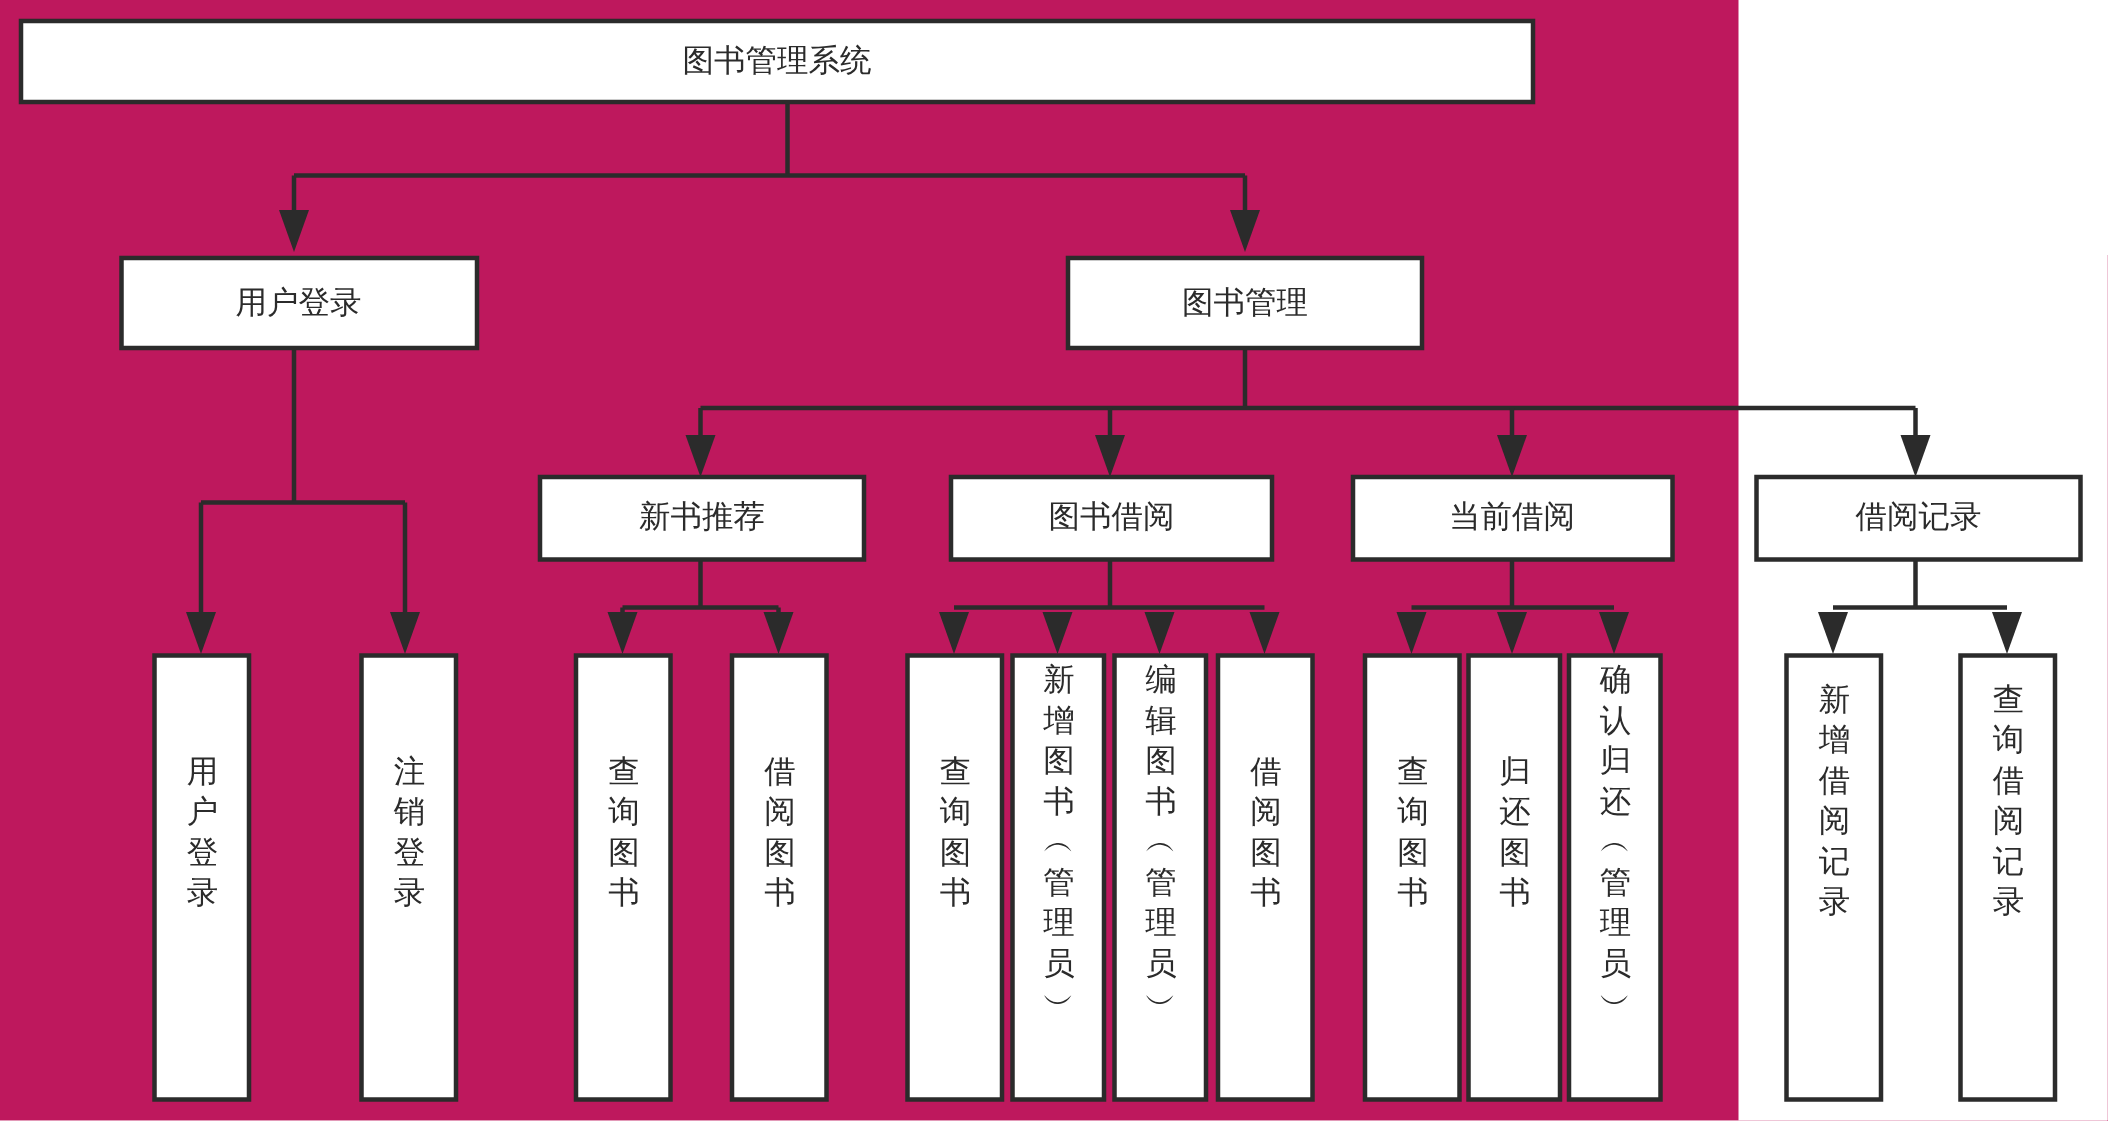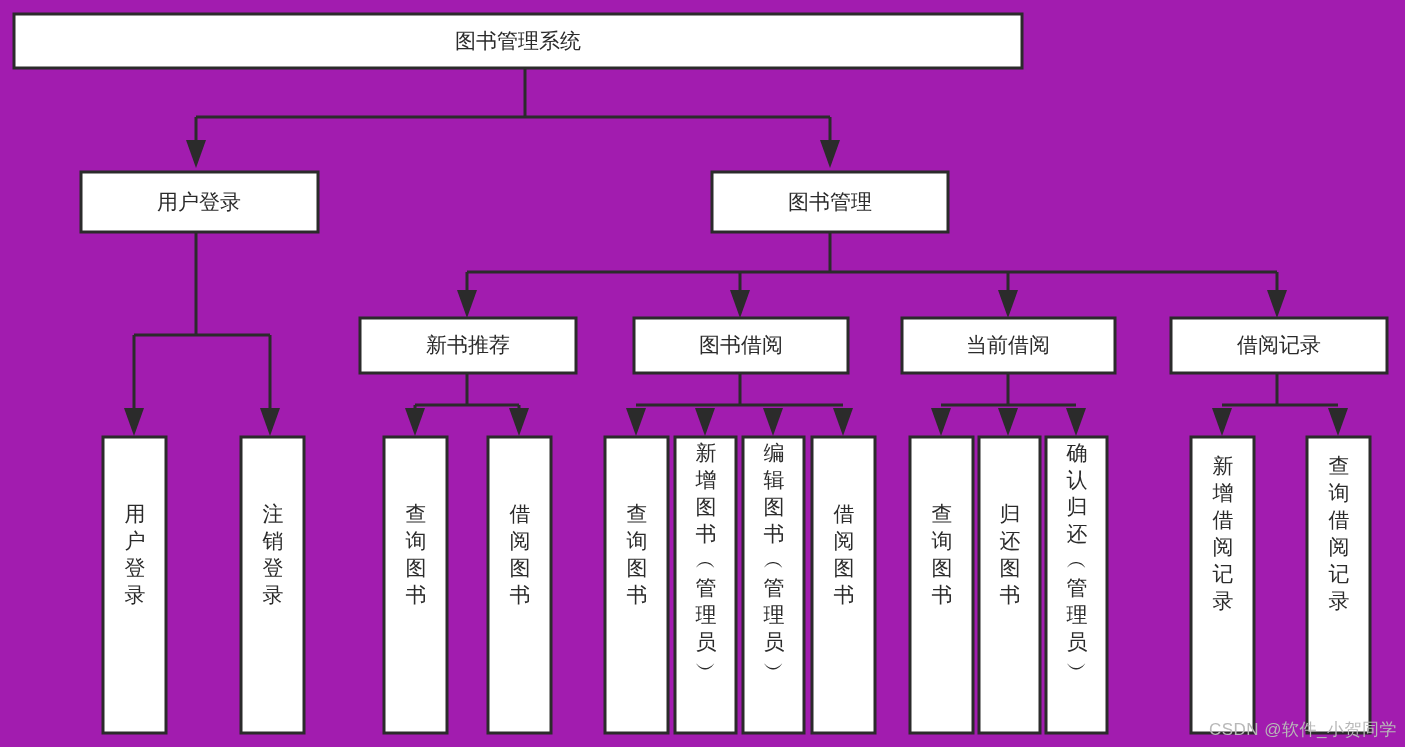--- a/index.html
+++ b/index.html
@@ -8,23 +8,23 @@
     background: #ffffff;
   }
   body {
     width: 1405px;
     height: 747px;
     font-family: "Liberation Sans", "DejaVu Sans", sans-serif;
     overflow: hidden;
   }
   #diagram-root {
     position: relative;
-    width: 1405px;
+    width: 1159px;
     height: 747px;
-    background: #a21caf;
+    background: #be185d;
   }
   svg.diagram {
     position: absolute;
     left: 0;
     top: 0;
     width: 1405px;
     height: 747px;
   }
   .node-box {
     fill: #ffffff;
@@ -223,15 +223,14 @@
       <rect class="node-box" x="1191" y="437" width="63" height="296"></rect>
       <text class="node-label-v" x="1223" y="473"><tspan x="1223" dy="0">新</tspan><tspan x="1223" dy="27">增</tspan><tspan x="1223" dy="27">借</tspan><tspan x="1223" dy="27">阅</tspan><tspan x="1223" dy="27">记</tspan><tspan x="1223" dy="27">录</tspan></text>
     </g>
     <g>
       <rect class="node-box" x="1307" y="437" width="63" height="296"></rect>
       <text class="node-label-v" x="1339" y="473"><tspan x="1339" dy="0">查</tspan><tspan x="1339" dy="27">询</tspan><tspan x="1339" dy="27">借</tspan><tspan x="1339" dy="27">阅</tspan><tspan x="1339" dy="27">记</tspan><tspan x="1339" dy="27">录</tspan></text>
     </g>
 
   </svg>
 
-  <div class="watermark-text">CSDN @软件_小贺同学</div>
 
 </div>
 
 </body></html>

